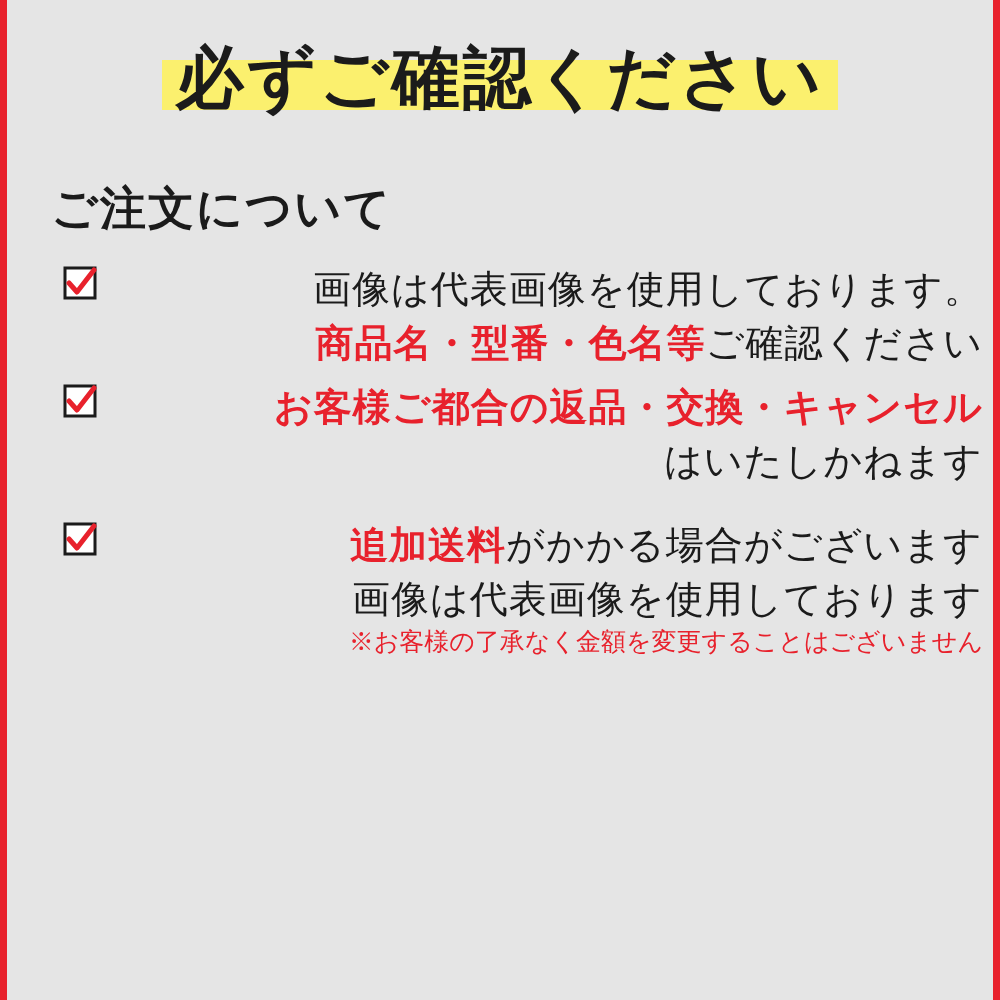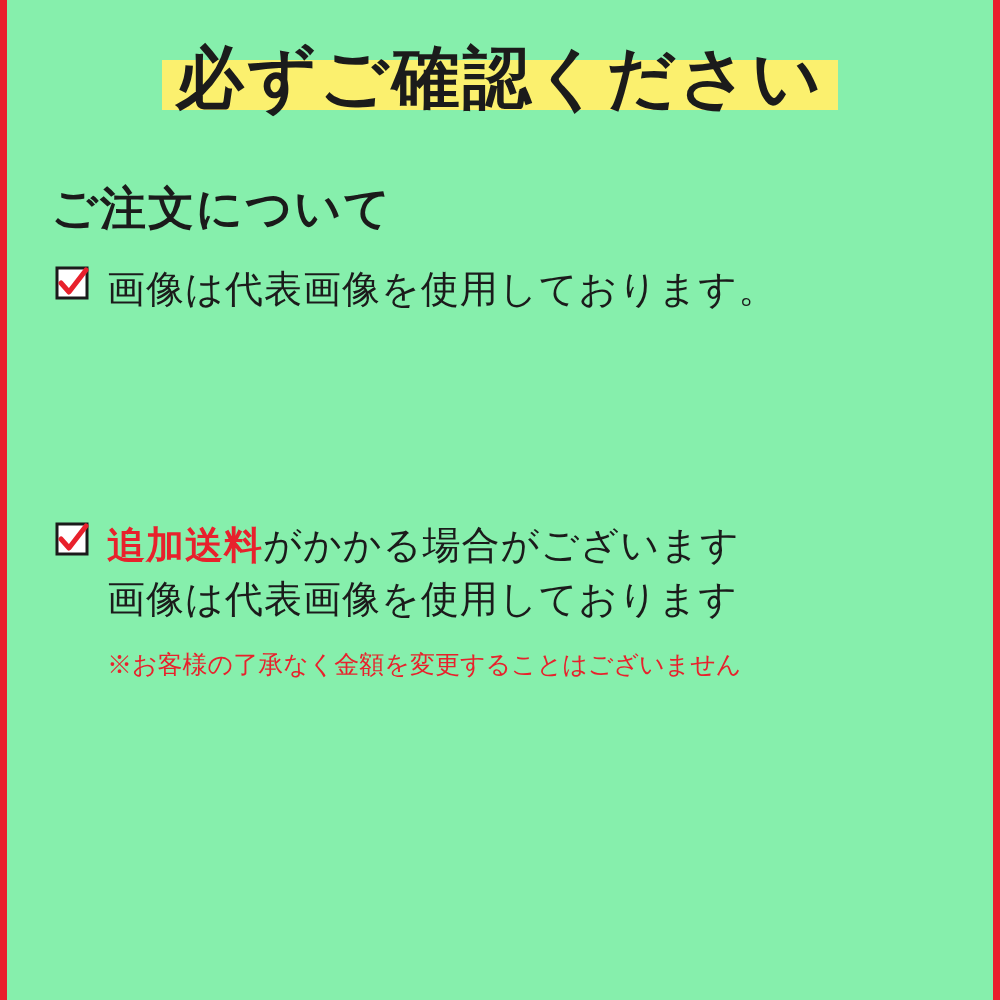--- a/index.html
+++ b/index.html
@@ -13,21 +13,21 @@
     font-family: "Liberation Serif", "DejaVu Serif", serif;
     overflow: hidden;
   }
   .page {
     position: relative;
     width: 1000px;
     height: 1000px;
     box-sizing: border-box;
     border-left: 7px solid #e8212c;
     border-right: 7px solid #e8212c;
-    background: #86efac;
+    background: #e5e5e5;
   }
   .content {
     position: absolute;
     left: 0;
     top: 0;
     width: 986px;
     height: 1000px;
   }
 
   
@@ -72,22 +72,23 @@
     line-height: 52px;
     color: #1b1b1b;
     letter-spacing: 2px;
   }
   #head-order { left: 44px; top: 182px; }
   #head-stock { left: 44px; top: 688px; }
 
   
   .item {
     position: absolute;
-    left: 48px;
+    left: 56px;
     width: 920px;
+    text-align: right;
   }
   .item .check {
     position: absolute;
     left: 0;
     top: 4px;
     width: 34px;
     height: 34px;
   }
   .item .check svg { display: block; }
   .lines {
@@ -97,27 +98,26 @@
     font-family: "DejaVu Serif", "Liberation Serif", serif;
     font-size: 38px;
     line-height: 54px;
     color: #1b1b1b;
     letter-spacing: 1px;
     white-space: nowrap;
   }
   .red { color: #e8212c; font-weight: bold; }
   .blk { color: #1b1b1b; }
   .note {
-    font-family: Liberation Sans, sans-serif;
+    font-family: Liberation Mono, monospace;
     font-size: 25px;
     line-height: 36px;
     color: #e8212c;
     letter-spacing: 0px;
     white-space: nowrap;
-    margin-top: 20px;
   }
 
   #item-1 { top: 262px; }
   #item-2 { top: 380px; }
   #item-3 { top: 518px; }
   #item-4 { top: 764px; }
   #item-5 { top: 888px; }
 </style>
 </head>
 <body>
@@ -138,23 +138,42 @@
       <span class="check">
         <svg width="34" height="34" viewBox="0 0 34 34">
           <rect x="2" y="2" width="30" height="30" fill="#ffffff" stroke="#1b1b1b" stroke-width="3"></rect>
           <path d="M6 17 L14 26 L31 4" fill="none" stroke="#e8212c" stroke-width="5" stroke-linecap="round" stroke-linejoin="round"></path>
         </svg>
       </span>
       <div class="lines">
         <div class="line">
           <span class="blk">画像は代表画像を使用しております。</span>
         </div>
+        <div class="line">
+          <span class="red">商品名・型番・色名等</span><span class="blk">ご確認ください</span>
+        </div>
       </div>
     </div>
 
+    <div class="item" id="item-2">
+      <span class="check">
+        <svg width="34" height="34" viewBox="0 0 34 34">
+          <rect x="2" y="2" width="30" height="30" fill="#ffffff" stroke="#1b1b1b" stroke-width="3"></rect>
+          <path d="M6 17 L14 26 L31 4" fill="none" stroke="#e8212c" stroke-width="5" stroke-linecap="round" stroke-linejoin="round"></path>
+        </svg>
+      </span>
+      <div class="lines">
+        <div class="line">
+          <span class="red">お客様ご都合の返品・交換・キャンセル</span>
+        </div>
+        <div class="line">
+          <span class="blk">はいたしかねます</span>
+        </div>
+      </div>
+    </div>
 
     <div class="item" id="item-3">
       <span class="check">
         <svg width="34" height="34" viewBox="0 0 34 34">
           <rect x="2" y="2" width="30" height="30" fill="#ffffff" stroke="#1b1b1b" stroke-width="3"></rect>
           <path d="M6 17 L14 26 L31 4" fill="none" stroke="#e8212c" stroke-width="5" stroke-linecap="round" stroke-linejoin="round"></path>
         </svg>
       </span>
       <div class="lines">
         <div class="line">

